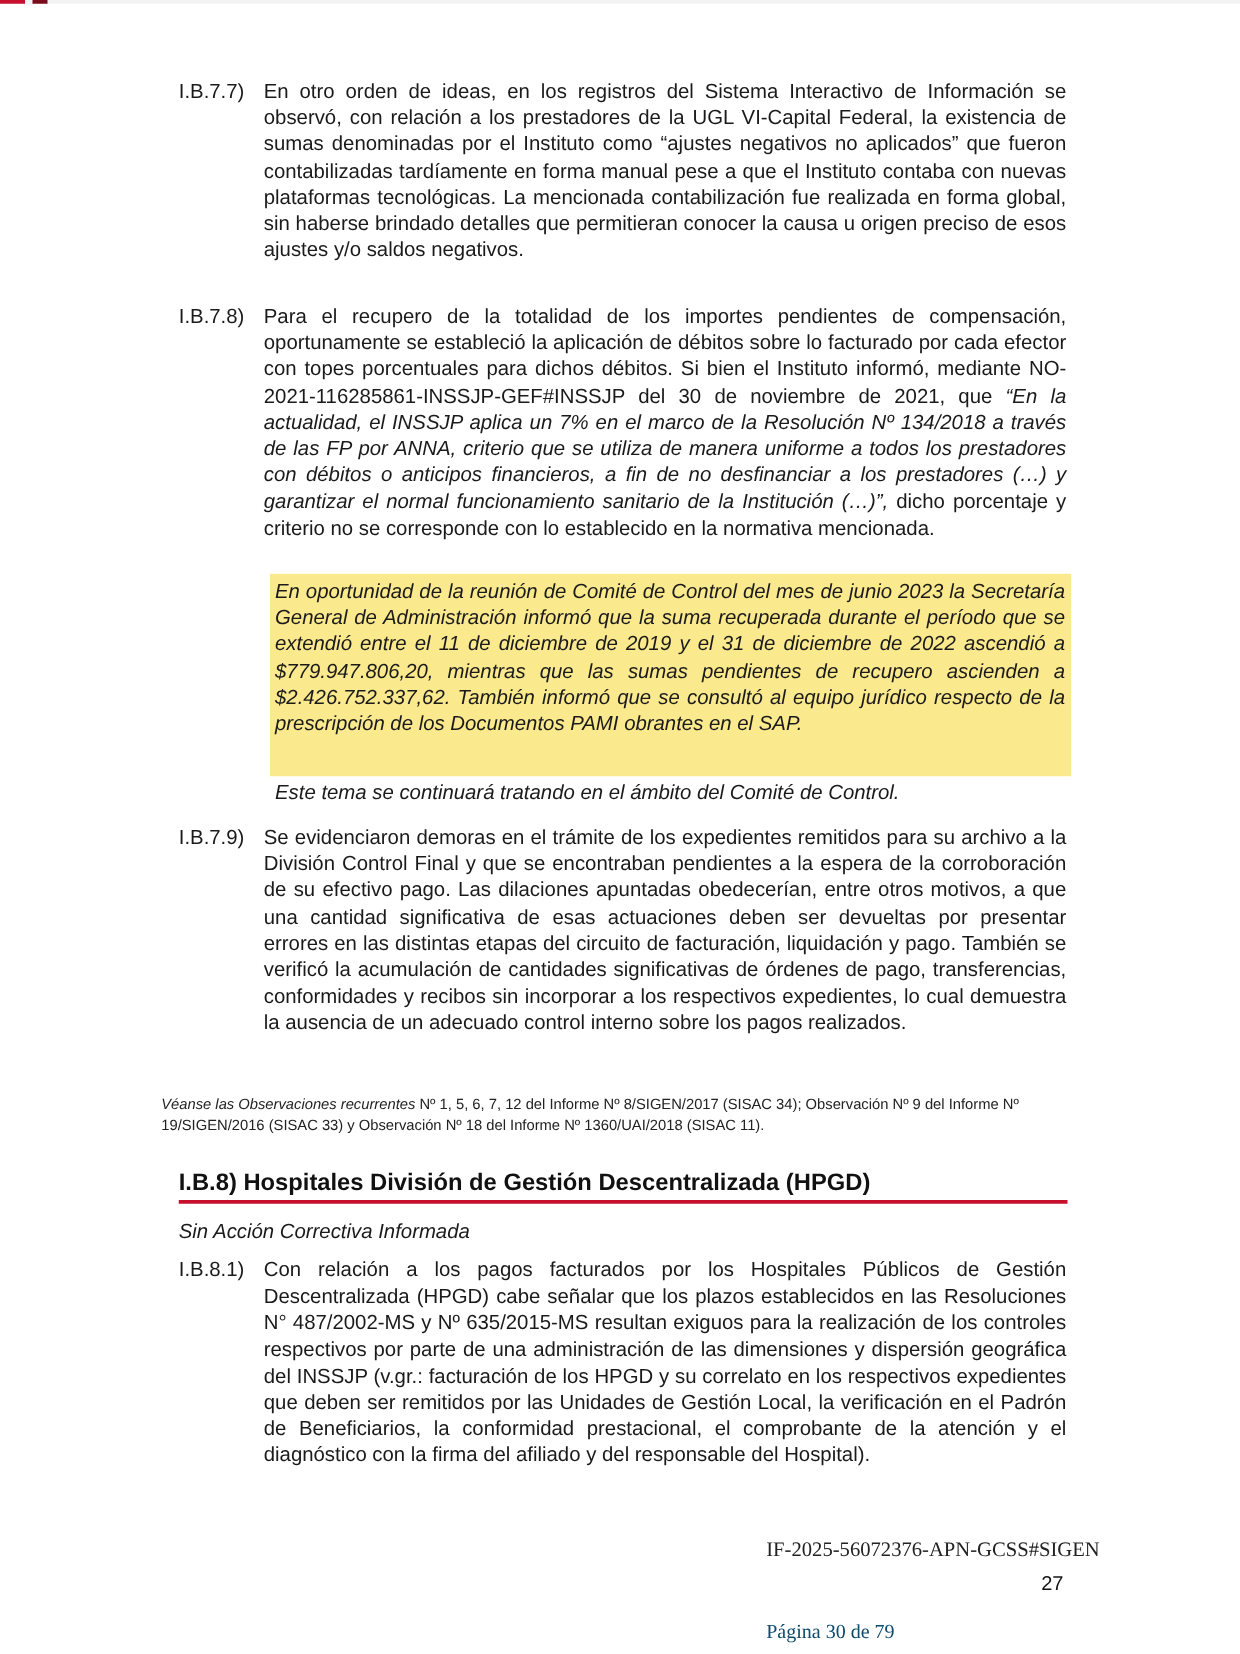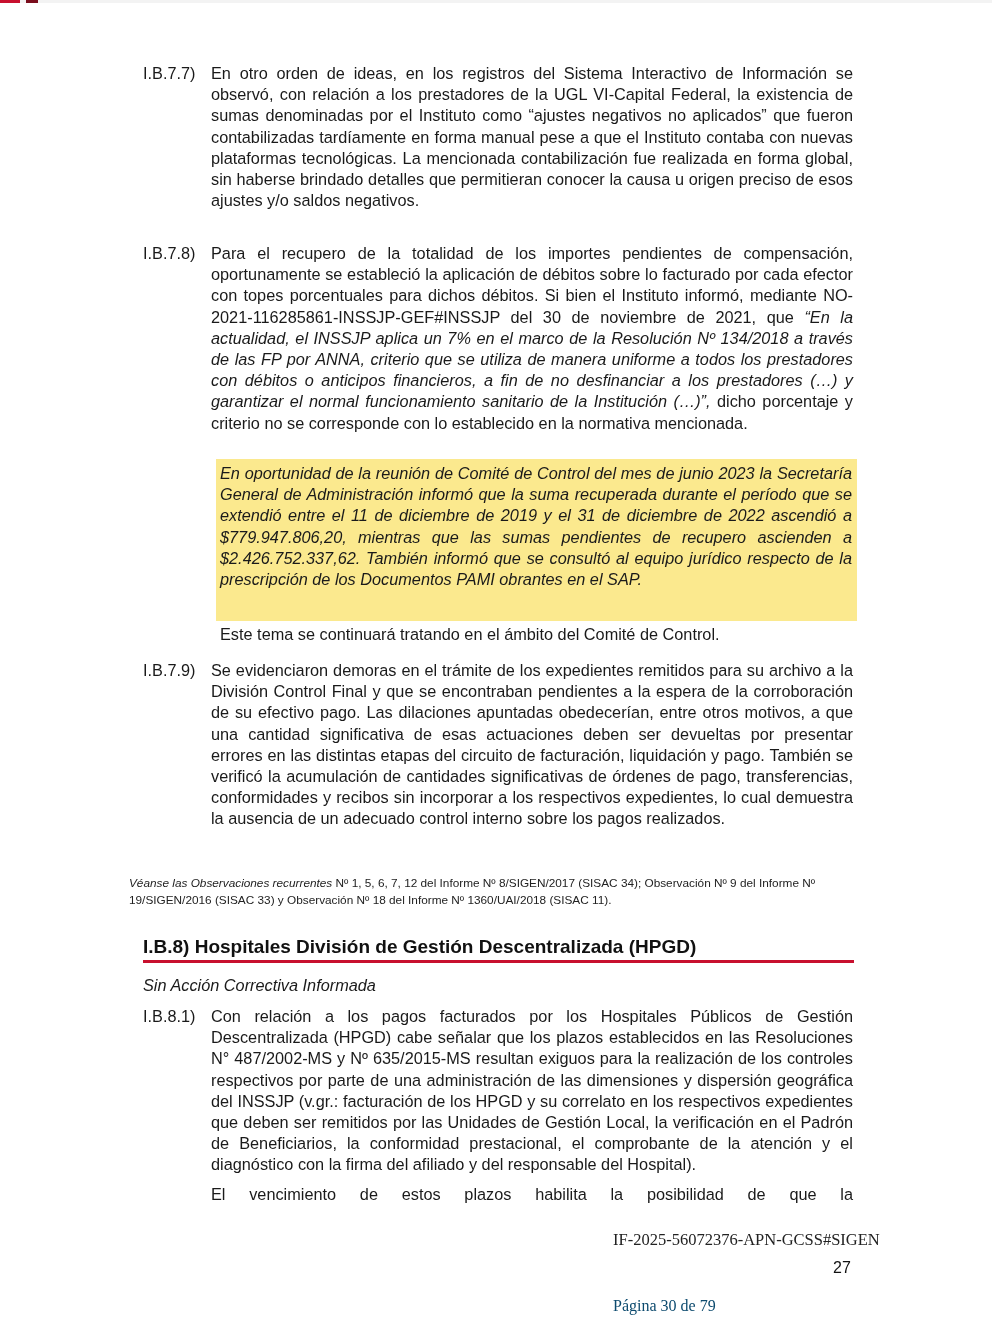--- a/index.html
+++ b/index.html
@@ -10,21 +10,21 @@
   .logo-frag2 { position:absolute; left:26px; top:0; width:12px; height:3px; background:#7a0d1c; }
 
   .para { position:absolute; left:143px; width:710px; font-size:16.3px; line-height:21.2px; }
   .para .num { position:absolute; left:0; top:0; }
   .para .body { margin-left:68px; text-align:justify; text-align-last:left; }
   .it { font-style:italic; }
 
   .highlight { position:absolute; left:216px; top:459px; width:641px; height:162px; background:#fbe98e; }
   .hl-text { position:absolute; left:220px; top:463px; width:632px; font-size:16.3px; line-height:21.2px;
              font-style:italic; text-align:justify; text-align-last:left; }
-  .continua { position:absolute; left:220px; top:625px; font-size:16.3px; }
+  .continua { position:absolute; left:220px; top:625px; font-size:16.3px; font-style:italic; }
 
   .footnote { position:absolute; left:129px; top:875px; width:710px; font-size:11.8px; line-height:17px; color:#222; }
 
   .section-title { position:absolute; left:143px; top:936px; font-size:19px; font-weight:bold; color:#111; }
   .section-rule { position:absolute; left:143px; top:960px; width:711px; height:3px; background:#c8102e; }
   .subtitle { position:absolute; left:143px; top:976px; font-size:16.3px; font-style:italic; }
 
   .doc-id { position:absolute; left:613px; top:1230px; font-family:Liberation Serif, serif; font-size:16.5px; color:#222; }
   .page-num { position:absolute; left:833px; top:1259px; font-size:16px; color:#111; }
   .page-of { position:absolute; left:613px; top:1297px; font-family:"Liberation Serif", serif; font-size:16px; color:#0c4a6e; }
@@ -57,18 +57,17 @@
 
 <div class="footnote"><span class="it">Véanse las Observaciones recurrentes</span><span> Nº 1, 5, 6, 7, 12 del Informe Nº 8/SIGEN/2017 (SISAC 34); Observación Nº 9 del Informe Nº 19/SIGEN/2016 (SISAC 33) y Observación Nº 18 del Informe Nº 1360/UAI/2018 (SISAC 11).</span></div>
 
 <div class="section-title">I.B.8)  Hospitales División de Gestión Descentralizada (HPGD)</div>
 <div class="section-rule"></div>
 <div class="subtitle">Sin Acción Correctiva Informada</div>
 
 <div class="para" style="top:1006px;">
   <span class="num">I.B.8.1)</span>
   <div class="body">Con relación a los pagos facturados por los Hospitales Públicos de Gestión Descentralizada (HPGD) cabe señalar que los plazos establecidos en las Resoluciones N° 487/2002-MS y Nº 635/2015-MS resultan exiguos para la realización de los controles respectivos por parte de una administración de las dimensiones y dispersión geográfica del INSSJP (v.gr.: facturación de los HPGD y su correlato en los respectivos expedientes que deben ser remitidos por las Unidades de Gestión Local, la verificación en el Padrón de Beneficiarios, la conformidad prestacional, el comprobante de la atención y el diagnóstico con la firma del afiliado y del responsable del Hospital).</div>
-  <div class="body" style="margin-top:8px; text-align-last:justify;">El vencimiento de estos plazos habilita la posibilidad de que la</div>
 </div>
 
 <div class="doc-id">IF-2025-56072376-APN-GCSS#SIGEN</div>
 <div class="page-num">27</div>
 <div class="page-of">Página 30 de 79</div>
 
 </body></html>

